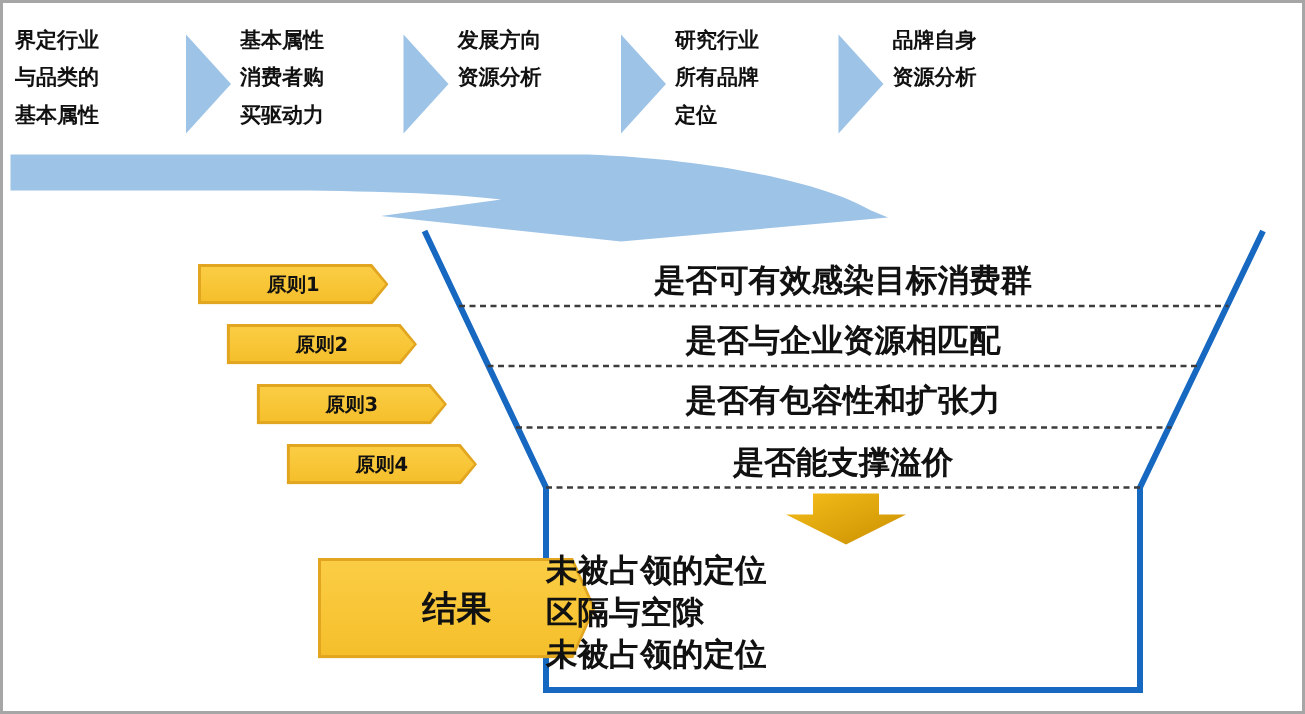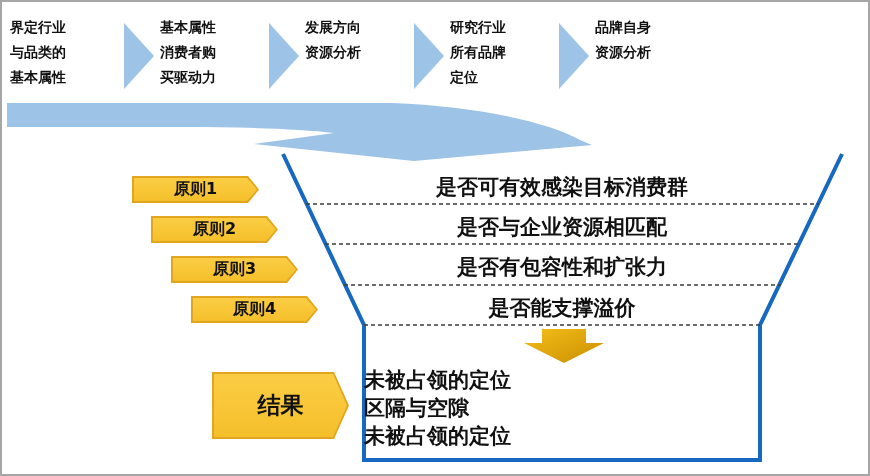--- a/index.html
+++ b/index.html
@@ -17,24 +17,24 @@
   .chev{position:absolute;top:21px;width:0;height:0;
         border-top:33px solid transparent;border-bottom:33px solid transparent;
         border-left:30px solid var(--light-blue,#9DC3E6);}
   .frow{position:absolute;left:285px;width:550px;text-align:center;
         font-size:21px;font-weight:bold;white-space:nowrap;}
   .tag{position:absolute;width:127px;height:27px;background:var(--tag-gold-border,#E2A51F);
        clip-path:polygon(0 0,calc(100% - 11px) 0,100% 50%,calc(100% - 11px) 100%,0 100%);}
   .tag .inner{position:absolute;inset:2px;display:flex;align-items:center;justify-content:center;
        background:linear-gradient(180deg,#FBCD44,var(--tag-gold,#F5BF2B));
        clip-path:polygon(0 0,calc(100% - 10px) 0,100% 50%,calc(100% - 10px) 100%,0 100%);
-       font-size:16px;font-weight:bold;}
+       font-size:13px;font-weight:bold;}
   .result-tag{position:absolute;left:210px;top:370px;width:137px;height:67px;
        background:var(--tag-gold-border,#E2A51F);
-       clip-path:polygon(0 0,calc(100% - 15px) 0,100% 50%,calc(100% - 15px) 100%,0 100%);}
+       clip-path:polygon(0 0,calc(100% - 15px) 0,100% 50%,calc(100% - 15px) 100%,0 100%);padding-left:48px;}
   .result-tag .inner{position:absolute;inset:2px;display:flex;align-items:center;justify-content:center;
        background:linear-gradient(180deg,#FBCD44,var(--tag-gold,#F5BF2B));
        clip-path:polygon(0 0,calc(100% - 14px) 0,100% 50%,calc(100% - 14px) 100%,0 100%);
        font-size:23px;font-weight:bold;}
   .result-text{position:absolute;left:362px;top:364px;width:396px;text-align:left;
        font-size:21px;font-weight:bold;line-height:28px;}
 </style>
 </head>
 <body>
 

